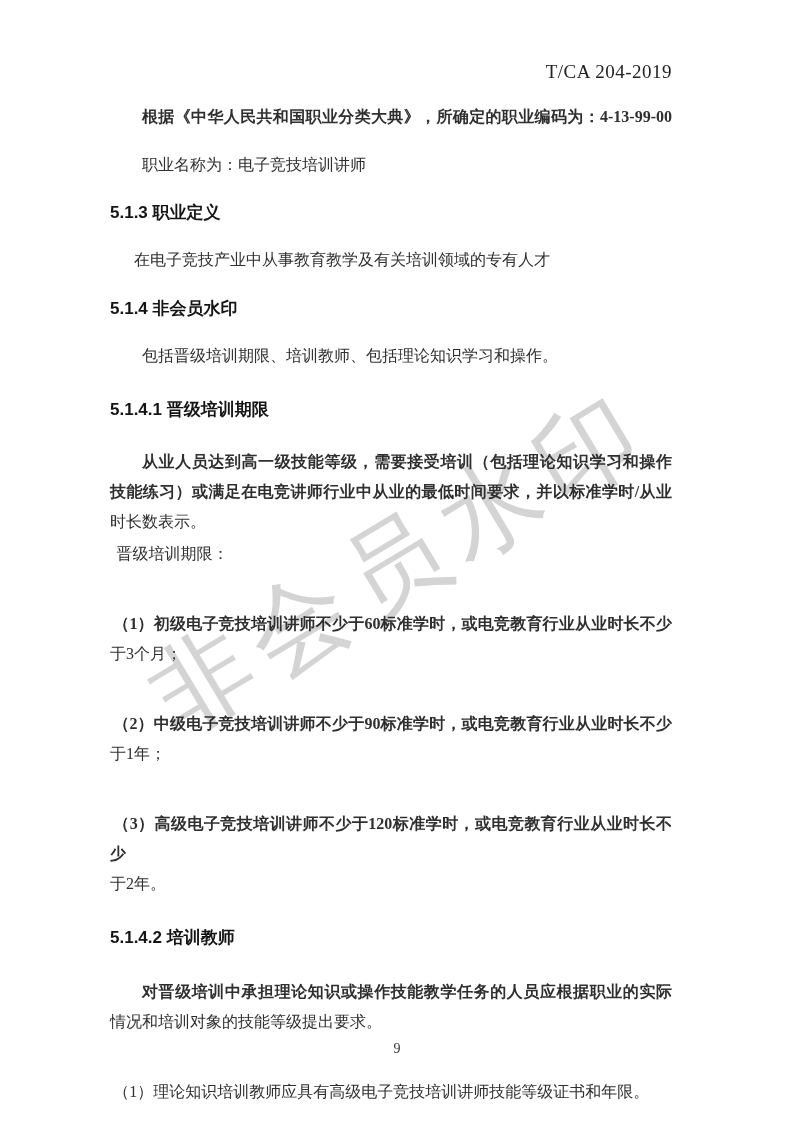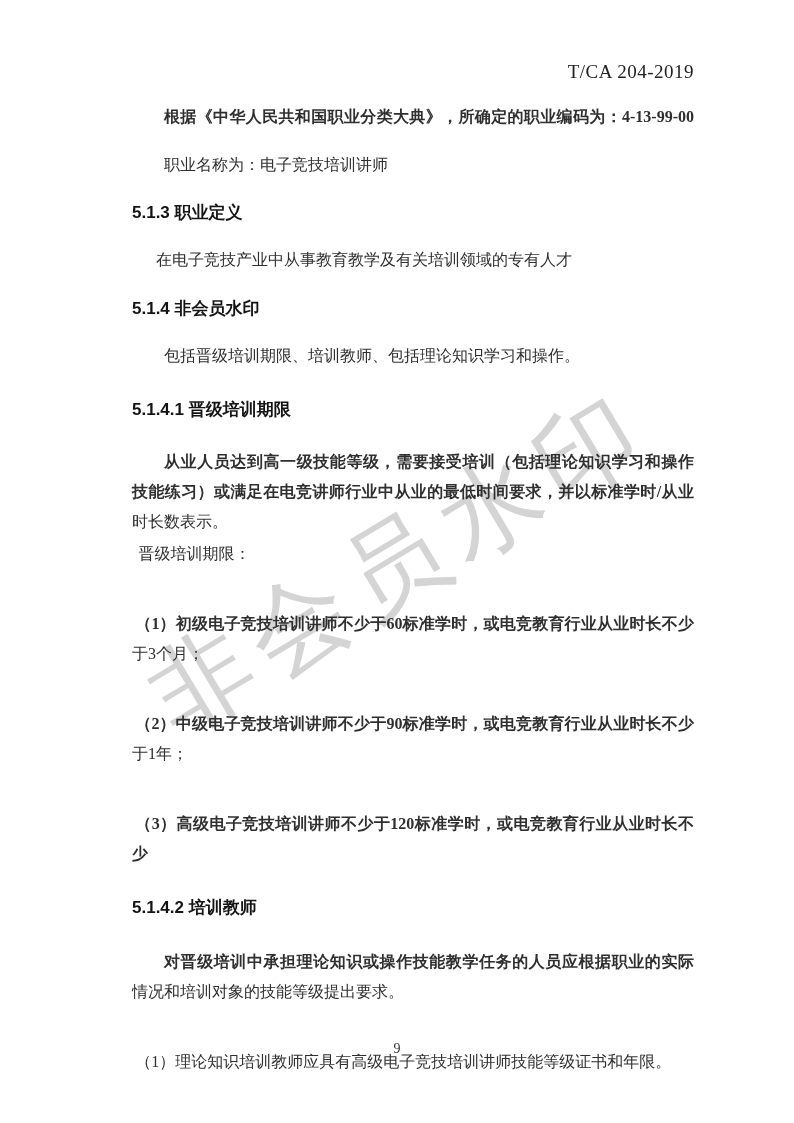--- a/index.html
+++ b/index.html
@@ -20,21 +20,21 @@
     font-family: "Liberation Sans", "DejaVu Sans", sans-serif;
     font-size: 100px;
     letter-spacing: 12px;
     white-space: nowrap;
     color: #d4d4d4;
     z-index: 0;
     user-select: none;
   }
   .content {
     position: absolute;
-    left: 132px;
+    left: 110px;
     width: 562px;
     top: 0;
     padding-top: 57px;
     z-index: 1;
   }
   .docnum {
     line-height: 30px;
     font-size: 19px;
     letter-spacing: 0.5px;
     text-align: right;
@@ -136,20 +136,21 @@
       <div class="line">于3个月；</div>
     </div>
 
     <div class="para mt0">
       <div class="line stretch ind02">（2）中级电子竞技培训讲师不少于90标准学时，或电竞教育行业从业时长不少</div>
       <div class="line">于1年；</div>
     </div>
 
     <div class="para mt1">
       <div class="line stretch ind02">（3）高级电子竞技培训讲师不少于120标准学时，或电竞教育行业从业时长不少</div>
+      <div class="line">于2年。</div>
     </div>
 
     <div class="heading mt24">5.1.4.2 培训教师</div>
 
     <div class="para mt24">
       <div class="line stretch ind2">对晋级培训中承担理论知识或操作技能教学任务的人员应根据职业的实际</div>
       <div class="line">情况和培训对象的技能等级提出要求。</div>
     </div>
 
     <div class="para mt0">

